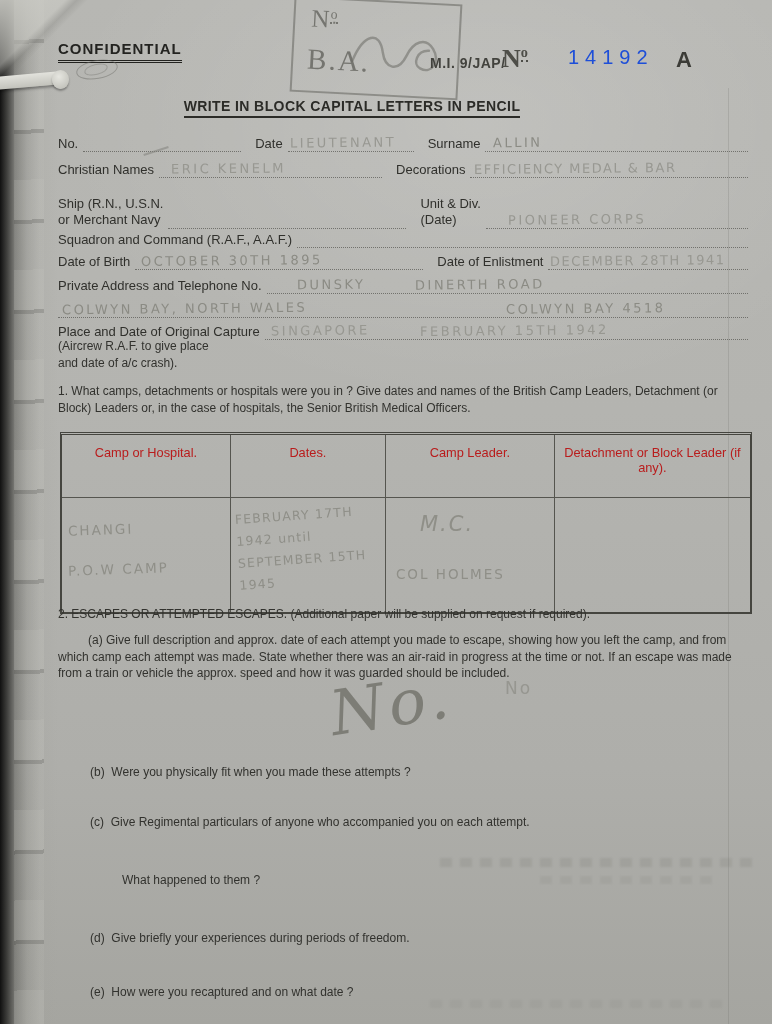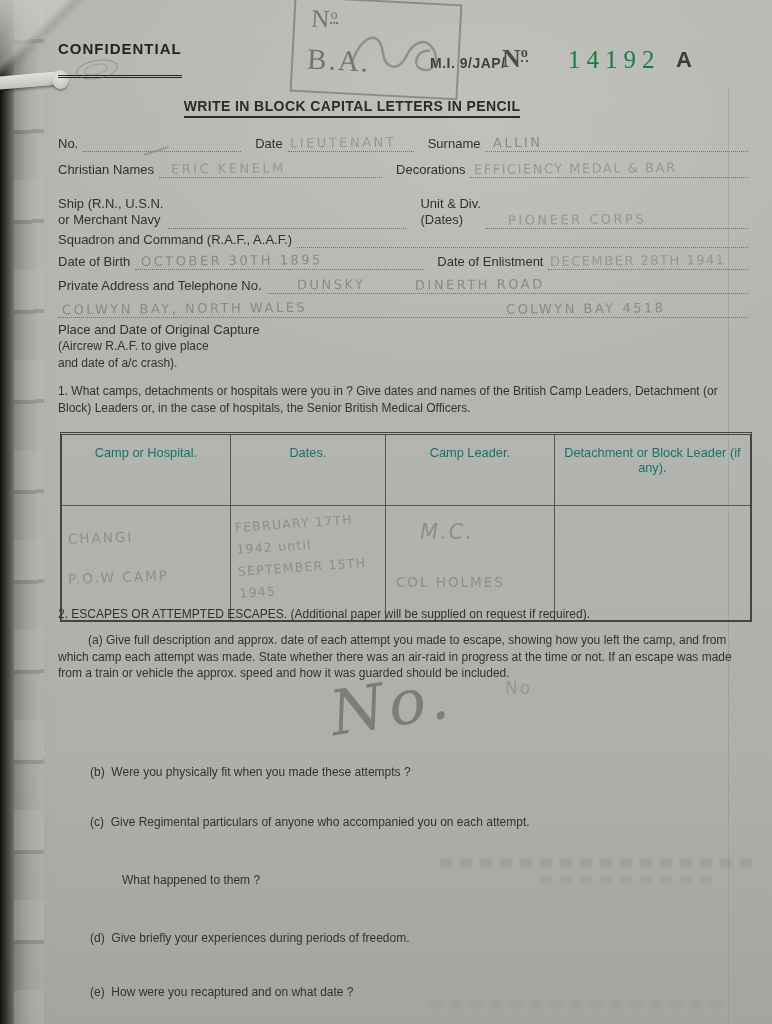--- a/index.html
+++ b/index.html
@@ -16,36 +16,36 @@
     background:repeating-linear-gradient(178deg, rgba(200,200,194,0.25) 0 40px, rgba(90,90,86,0.25) 40px 44px, rgba(200,200,194,0.1) 44px 90px);}
   .corner-fold{position:absolute;left:0;top:0;width:96px;height:96px;pointer-events:none;
     background:linear-gradient(135deg, rgba(205,205,199,0.9) 0%, rgba(205,205,199,0.55) 34%, rgba(120,120,115,0.25) 40%, rgba(0,0,0,0) 46%);}
   .thread{position:absolute;left:-8px;top:74px;width:74px;height:13px;border-radius:7px;
     background:linear-gradient(180deg,#e2e2dc,#c2c2bb);box-shadow:0 2px 3px rgba(0,0,0,0.35);transform:rotate(-5deg);}
   .thread-knot{position:absolute;left:52px;top:70px;width:17px;height:19px;border-radius:50%;
     background:radial-gradient(circle at 40% 35%, #e6e6e0, #b9b9b2);box-shadow:0 2px 2px rgba(0,0,0,0.3);}
   .fold-line{position:absolute;left:728px;top:88px;bottom:0;width:1px;background:rgba(95,95,90,0.18);}
 
   .confidential{position:absolute;left:58px;top:40px;font-size:15px;font-weight:bold;letter-spacing:1px;color:#232320;
-    border-bottom:3px double #232320;padding-bottom:18px;}
+    border-bottom:3px double #232320;padding-bottom:3px;}
   .pencil-spiral{position:absolute;left:76px;top:60px;width:40px;height:17px;border:1.5px solid rgba(105,105,99,0.45);
     border-radius:50%;transform:rotate(-10deg);}
   .pencil-spiral2{position:absolute;left:84px;top:64px;width:22px;height:9px;border:1px solid rgba(105,105,99,0.35);
     border-radius:50%;transform:rotate(-14deg);}
 
   .stamp-box{position:absolute;left:292px;top:0px;width:164px;height:92px;border:2px solid rgba(92,92,86,0.5);
     transform:rotate(3deg);color:rgba(105,105,99,0.85);}
   .stamp-no{position:absolute;left:16px;top:6px;font-family:"Liberation Serif",serif;font-size:25px;letter-spacing:1px;}
   .stamp-no .sup, .regno .sup{font-size:0.55em;vertical-align:super;border-bottom:2px dotted currentColor;}
   .stamp-ba{position:absolute;left:14px;top:44px;font-family:"Liberation Serif",serif;font-size:29px;letter-spacing:2px;}
   .stamp-squiggle{position:absolute;left:55px;top:14px;}
 
   .mi-ref{position:absolute;left:430px;top:55px;font-size:14px;font-weight:bold;color:#43433e;letter-spacing:0.5px;}
   .regno{position:absolute;left:502px;top:44px;font-family:"Liberation Serif",serif;font-size:26px;font-weight:bold;color:#4e4e48;}
-  .serial{position:absolute;left:568px;top:46px;font-family:Liberation Serif, serif;font-size:25px;letter-spacing:6px;color:#15803d;}
+  .serial{position:absolute;left:568px;top:46px;font-family:Liberation Sans, sans-serif;font-size:20px;letter-spacing:6px;color:#1d4ed8;}
   .series{position:absolute;left:676px;top:47px;font-size:22px;font-weight:bold;color:#3c3c37;}
 
   .form-title{position:absolute;left:0;top:97px;width:704px;text-align:center;}
   .form-title span{font-size:14px;font-weight:bold;letter-spacing:0.4px;color:#2b2b27;border-bottom:2px solid #2b2b27;padding-bottom:2px;}
 
   .row{position:absolute;left:58px;right:24px;display:flex;align-items:flex-end;}
   .lbl{font-size:13px;color:#30302c;white-space:nowrap;line-height:1.25;}
   .lbl2{font-size:13px;color:#30302c;line-height:1.25;}
   .fill{border-bottom:1.5px dotted rgba(75,75,70,0.65);position:relative;height:17px;}
   .grow{flex:1;}
@@ -53,21 +53,21 @@
   .sgap{width:5px;flex:none;}
 
   .hand{font-family:"DejaVu Sans",sans-serif;color:#8b8b84;letter-spacing:2.5px;font-size:13px;white-space:nowrap;position:absolute;bottom:1px;transform:rotate(-0.6deg);}
   .hand.faint{color:rgba(150,150,143,0.95);}
   .pencil-tick{position:absolute;bottom:0;left:60px;width:26px;height:1.5px;background:rgba(130,130,124,0.55);transform:rotate(-18deg);}
 
   .para{position:absolute;font-size:12px;line-height:1.38;color:#32322e;}
   .q-table{position:absolute;left:60px;top:432px;width:688px;border:2.5px solid #45453f;border-top:3.5px double #45453f;display:flex;}
   .col{border-right:1.5px solid #55554f;display:flex;flex-direction:column;}
   .col:last-child{border-right:none;}
-  .col-h{font-size:12.8px;color:#0f766e;text-align:center;padding:10px 8px 22px;border-bottom:1.5px solid #55554f;height:38px;box-sizing:content-box;}
+  .col-h{font-size:12.8px;color:#b91c1c;text-align:center;padding:10px 8px 14px;border-bottom:1.5px solid #55554f;height:38px;box-sizing:content-box;}
   .col-b{height:102px;position:relative;padding:6px 6px;}
   .tcell-hand{font-family:"DejaVu Sans",sans-serif;color:#8f8f88;letter-spacing:2px;font-size:13.5px;line-height:1.6;white-space:nowrap;}
   .rot{transform:rotate(-2deg);}
 
   .big-no{position:absolute;left:330px;top:668px;font-family:"DejaVu Serif",serif;font-style:italic;font-size:62px;
     color:rgba(112,112,105,0.8);transform:rotate(-9deg);letter-spacing:4px;}
   .faint-no{position:absolute;left:505px;top:678px;font-family:"DejaVu Sans",sans-serif;font-size:17px;color:rgba(125,125,118,0.5);letter-spacing:2px;}
 
   .smudge{position:absolute;pointer-events:none;filter:blur(1px);
     background:repeating-linear-gradient(90deg, rgba(118,118,112,0.18) 0 12px, rgba(118,118,112,0) 12px 20px);}
@@ -134,21 +134,21 @@
   <span class="fill grow">
       <span class="hand faint" style="left:4px;letter-spacing:1.5px;">EFFICIENCY MEDAL &amp; BAR</span>
     </span>
 </div>
 
 <div class="row" style="top:196px;">
   <span class="lbl2"><span>Ship (R.N., U.S.N.</span><br><span>or Merchant Navy</span></span>
     <span class="sgap"></span>
   <span class="fill" style="flex:0 0 238px;"></span>
   <span class="gap"></span>
-  <span class="lbl2"><span>Unit &amp; Div.</span><br><span>(Dates)</span></span>
+  <span class="lbl2"><span>Unit &amp; Div.</span><br><span>(Date)</span></span>
     <span class="sgap"></span>
   <span class="fill grow">
       <span class="hand faint" style="left:22px;">PIONEER  CORPS</span>
     </span>
 </div>
 
 <div class="row" style="top:230px;">
   <span class="lbl">Squadron and Command (R.A.F., A.A.F.)</span>
     <span class="sgap"></span>
   <span class="fill grow"></span>
@@ -180,20 +180,24 @@
 <div class="row" style="top:300px;">
   <span class="fill grow">
     <span class="hand" style="left:4px;">COLWYN BAY,  NORTH WALES</span>
     <span class="hand" style="left:448px;">COLWYN BAY  4518</span>
   </span>
 </div>
 
 <div class="row" style="top:322px;">
   <span class="lbl">Place and Date of Original Capture</span>
     <span class="sgap"></span>
+  <span class="fill grow">
+    <span class="hand faint" style="left:6px;">SINGAPORE</span>
+    <span class="hand faint" style="left:155px;">FEBRUARY  15TH  1942</span>
+  </span>
 </div>
 <div class="para" style="left:58px;top:338px;">
   <span>(Aircrew R.A.F. to give place</span><br><span>and date of a/c crash).</span>
 </div>
 
 <div class="para" style="left:58px;top:383px;width:694px;">1.   What camps, detachments or hospitals were you in ?   Give dates and names of the British Camp Leaders,  Detachment (or Block) Leaders or, in the case of hospitals, the Senior British Medical Officers.</div>
 
 <div class="q-table">
   <div class="col" style="width:24.5%;">
     <div class="col-h">Camp or Hospital.</div>

